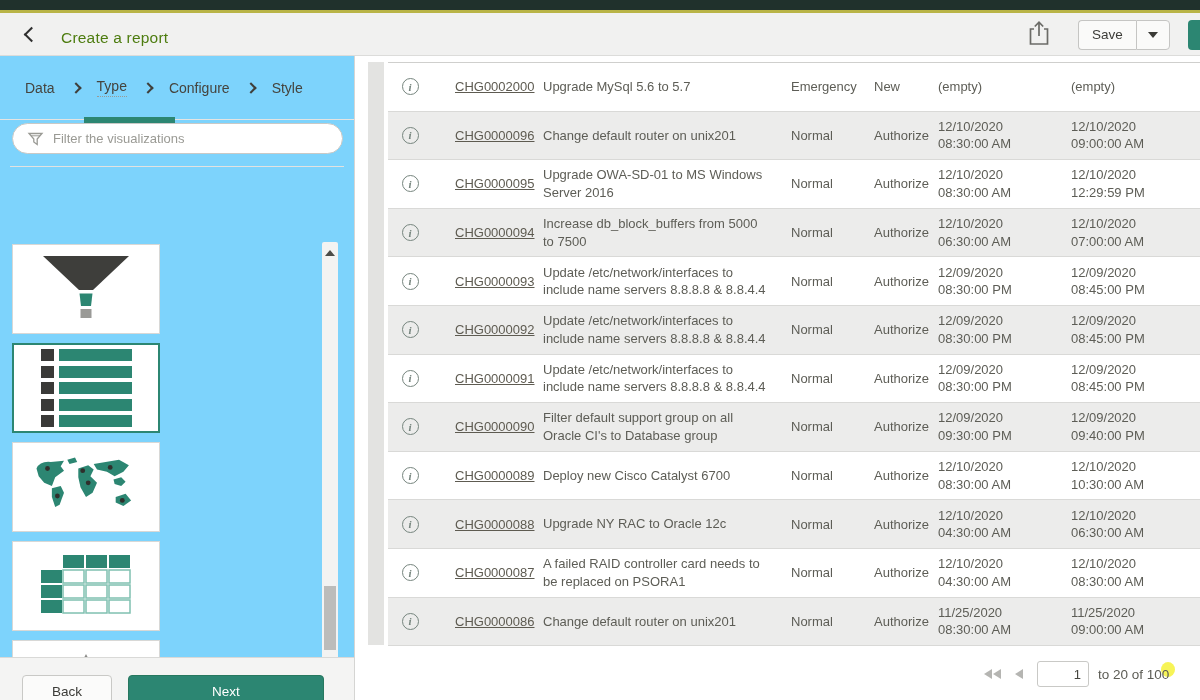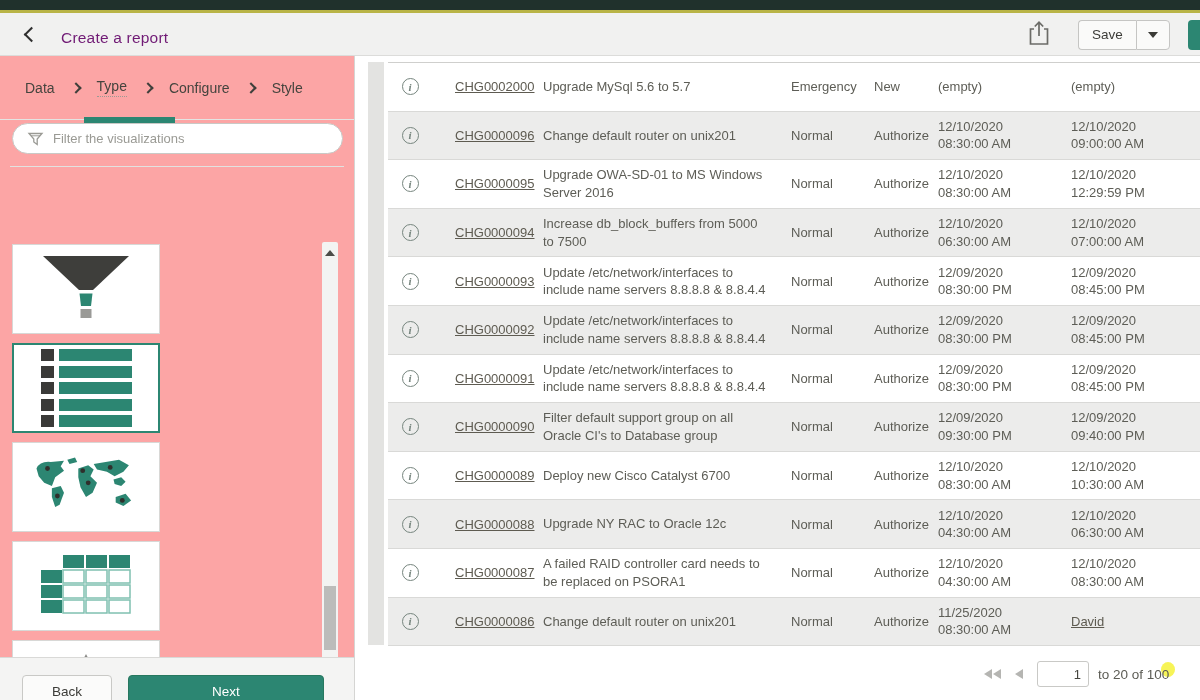--- a/index.html
+++ b/index.html
@@ -7,34 +7,34 @@
   body { font-family:"Liberation Sans", sans-serif; background:#fff; color:#5d5d56; }
   #stage { position:relative; width:1200px; height:700px; overflow:hidden; background:#fff; }
 
   
   .bar-dark   { position:absolute; left:0; top:0; width:1200px; height:10px; background:#20312c; }
   .bar-accent { position:absolute; left:0; top:10px; width:1200px; height:3px; background:#b9b446; }
   .header { position:absolute; left:0; top:13px; width:1200px; height:43px; background:#f1f1f0;
             border-bottom:1px solid #dcdcda; display:flex; align-items:center; }
   .back-ch { width:11px; height:11px; border-left:2.6px solid #2f2f2f; border-bottom:2.6px solid #2f2f2f;
              transform:rotate(45deg); margin-left:26px; cursor:pointer; }
-  .page-title { font-size:15.5px; font-weight:500; color:#701a75; margin-left:24px; letter-spacing:.2px;margin-top:8px; }
+  .page-title { font-size:15.5px; font-weight:500; color:#4d7c0f; margin-left:24px; letter-spacing:.2px;margin-top:8px; }
   .header-actions { position:absolute; right:0; top:0; height:43px; display:flex; align-items:center; }
   .share-btn { background:none; border:none; margin-right:28px; cursor:pointer; }
   .save-split { display:flex; height:30px; margin-right:30px; }
   .save-main { width:58px; background:#fafaf9; border:1px solid #c5c5c3; border-right:none;
                border-radius:4px 0 0 4px; font-size:13.5px; color:#3c3c38; font-family:inherit; cursor:pointer; }
   .save-caret { width:34px; background:#fafaf9; border:1px solid #c5c5c3; border-radius:0 4px 4px 0;
                 display:flex; align-items:center; justify-content:center; cursor:pointer; }
   .caret-down { width:0; height:0; border-left:5px solid transparent; border-right:5px solid transparent;
                 border-top:6px solid #3a3a36; }
   .teal-sliver { position:absolute; right:-4px; top:6.5px; width:16px; height:30px; background:#2c8672; border-radius:4px; }
 
   
-  .sidebar { position:absolute; left:0; top:56px; width:355px; height:644px; background:#fca5a5;
+  .sidebar { position:absolute; left:0; top:56px; width:355px; height:644px; background:#7dd3fc;
              border-right:1px solid #d5d5d3; }
   .breadcrumb { position:relative; height:64px; border-bottom:1px solid #e4e4e2;
                 display:flex; align-items:center; padding-left:25px; gap:17px; font-size:14px; color:#45443e; }
   .crumb { font-weight:500; cursor:pointer; white-space:nowrap; }
   .crumb.active { border-bottom:1px dotted #9a9a94; padding-bottom:2px; }
   .crumb-sep { width:8px; height:8px; border-top:2.2px solid #3f3f3b; border-right:2.2px solid #3f3f3b;
                transform:rotate(45deg); flex:0 0 auto; }
   .crumb-indicator { position:absolute; left:84px; bottom:-4px; width:91px; height:6px; background:#2c8672; }
 
   .filter-wrap { position:relative; margin:3px 12px 0 12px; height:31px; }
@@ -417,20 +417,21 @@
 
     <div class="trow">
       <span class="cell c-icon">
           <span class="info-circle">i</span>
         </span>
       <span class="cell c-chg"><a class="link">CHG0000086</a></span>
       <span class="cell c-desc">Change default router on unix201</span>
       <span class="cell c-prio">Normal</span>
       <span class="cell c-state">Authorize</span>
       <span class="cell c-date">11/25/2020 08:30:00 AM</span>
+      <span class="cell c-date2">11/25/2020 09:00:00 AM</span>
       <span class="cell c-name"><a class="link">David</a></span>
     </div>
   </div>
 
   <span class="hl-dot"></span>
   <div class="pagination">
     <span class="pg-first">
         <span class="tri"></span>
         <span class="tri"></span>
       </span>

